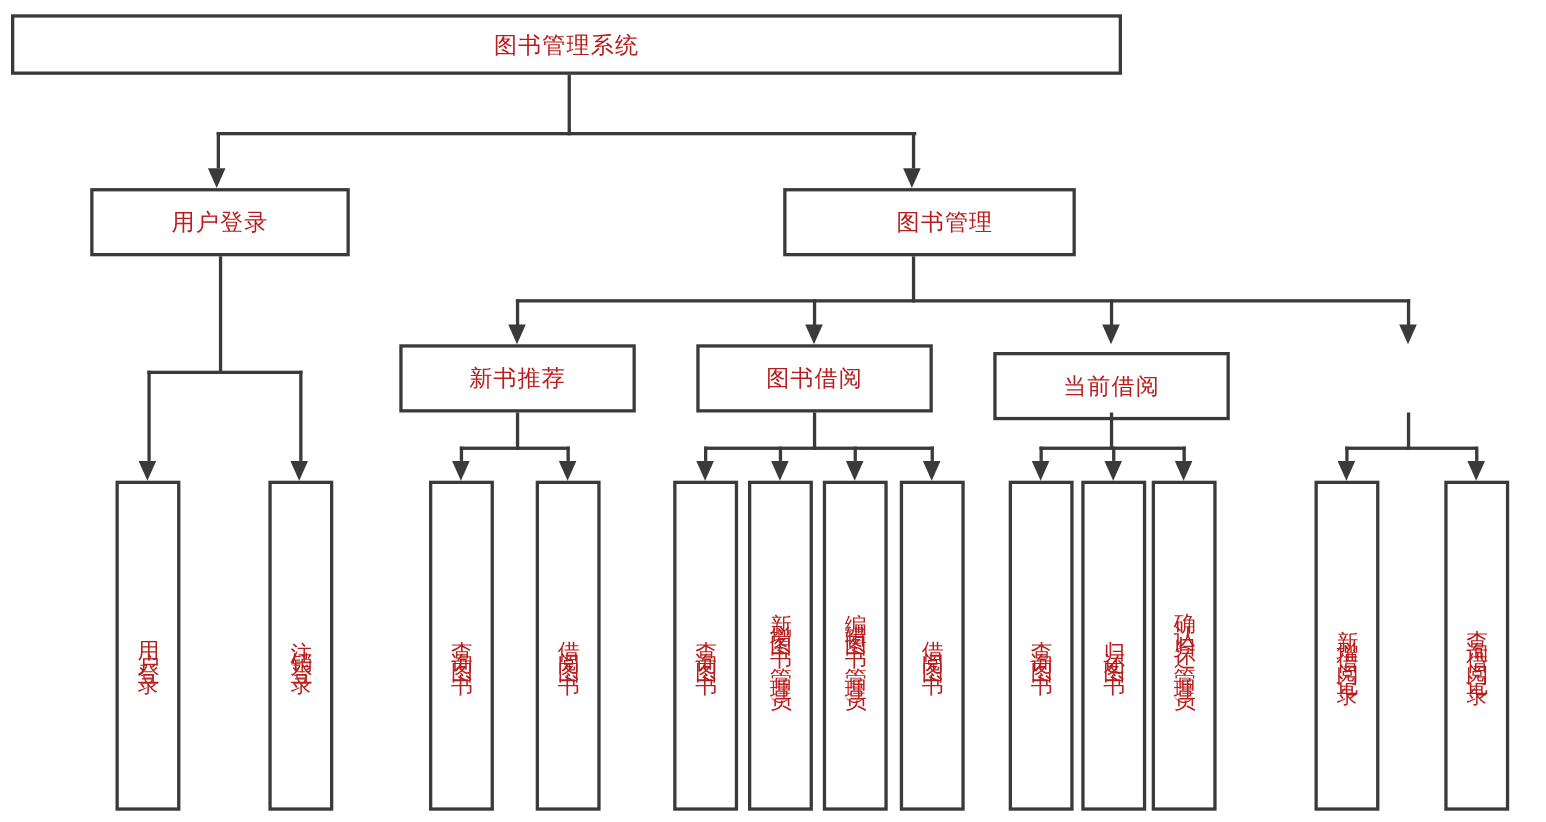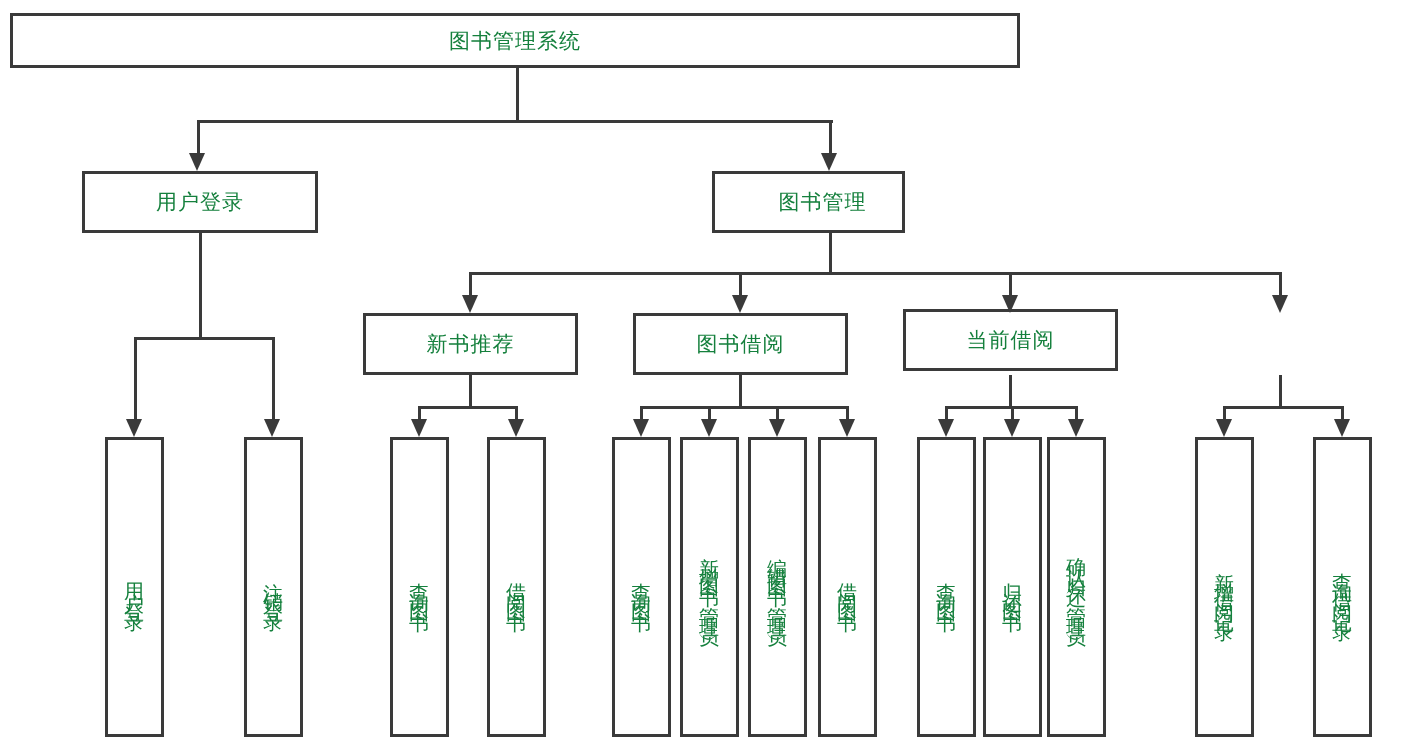--- a/index.html
+++ b/index.html
@@ -3,21 +3,21 @@
 <meta charset="utf-8">
 <style>
   html,body{margin:0;padding:0;background:#ffffff;}
   .canvas{
     position:relative;width:1405px;height:747px;background:#ffffff;
     font-family:"Liberation Sans","DejaVu Sans",sans-serif;overflow:hidden;
   }
   .node{
     position:absolute;box-sizing:border-box;border:3px solid #3a3a3a;background:#ffffff;
     display:flex;align-items:center;justify-content:center;
-    color:#15803d;font-size:21px;letter-spacing:1px;white-space:nowrap;
+    color:#b91c1c;font-size:21px;letter-spacing:1px;white-space:nowrap;
   }
   .vnode{
     writing-mode:vertical-lr;text-orientation:mixed;
     font-size:20px;letter-spacing:10px;line-height:1;white-space:normal;
   }
   .line{position:absolute;background:#3a3a3a;}
   .arrow{
     position:absolute;width:0;height:0;
     border-left:8px solid transparent;border-right:8px solid transparent;
     border-top:18px solid #3a3a3a;
@@ -28,25 +28,25 @@
   }
 </style>
 </head>
 <body>
 
 <div class="canvas">
 
   <div class="node" style="left:10px;top:13px;width:1010px;height:55px;">图书管理系统</div>
 
   <div class="node" style="left:82px;top:171px;width:236px;height:62px;">用户登录</div>
-  <div class="node" style="left:712px;top:171px;width:193px;height:62px;padding-left:28px;">图书管理</div>
+  <div class="node" style="left:712px;top:171px;width:266px;height:62px;padding-left:28px;">图书管理</div>
 
   <div class="node" style="left:633px;top:313px;width:215px;height:62px;">图书借阅</div>
   <div class="node" style="left:363px;top:313px;width:215px;height:62px;">新书推荐</div>
-  <div class="node" style="left:903px;top:309px;width:215px;height:62px;">当前借阅</div>
+  <div class="node" style="left:903px;top:320px;width:215px;height:62px;">当前借阅</div>
 
   <div class="node vnode" style="left:105px;top:437px;width:59px;height:300px;">用户登录</div>
   <div class="node vnode" style="left:244px;top:437px;width:59px;height:300px;">注销登录</div>
 
   <div class="node vnode" style="left:390px;top:437px;width:59px;height:300px;">查询图书</div>
   <div class="node vnode" style="left:487px;top:437px;width:59px;height:300px;">借阅图书</div>
 
   <div class="node vnode" style="left:612px;top:437px;width:59px;height:300px;">查询图书</div>
   <div class="node vnode" style="left:680px;top:437px;width:59px;height:300px;">新增图书（管理员）</div>
   <div class="node vnode" style="left:748px;top:437px;width:59px;height:300px;">编辑图书（管理员）</div>

